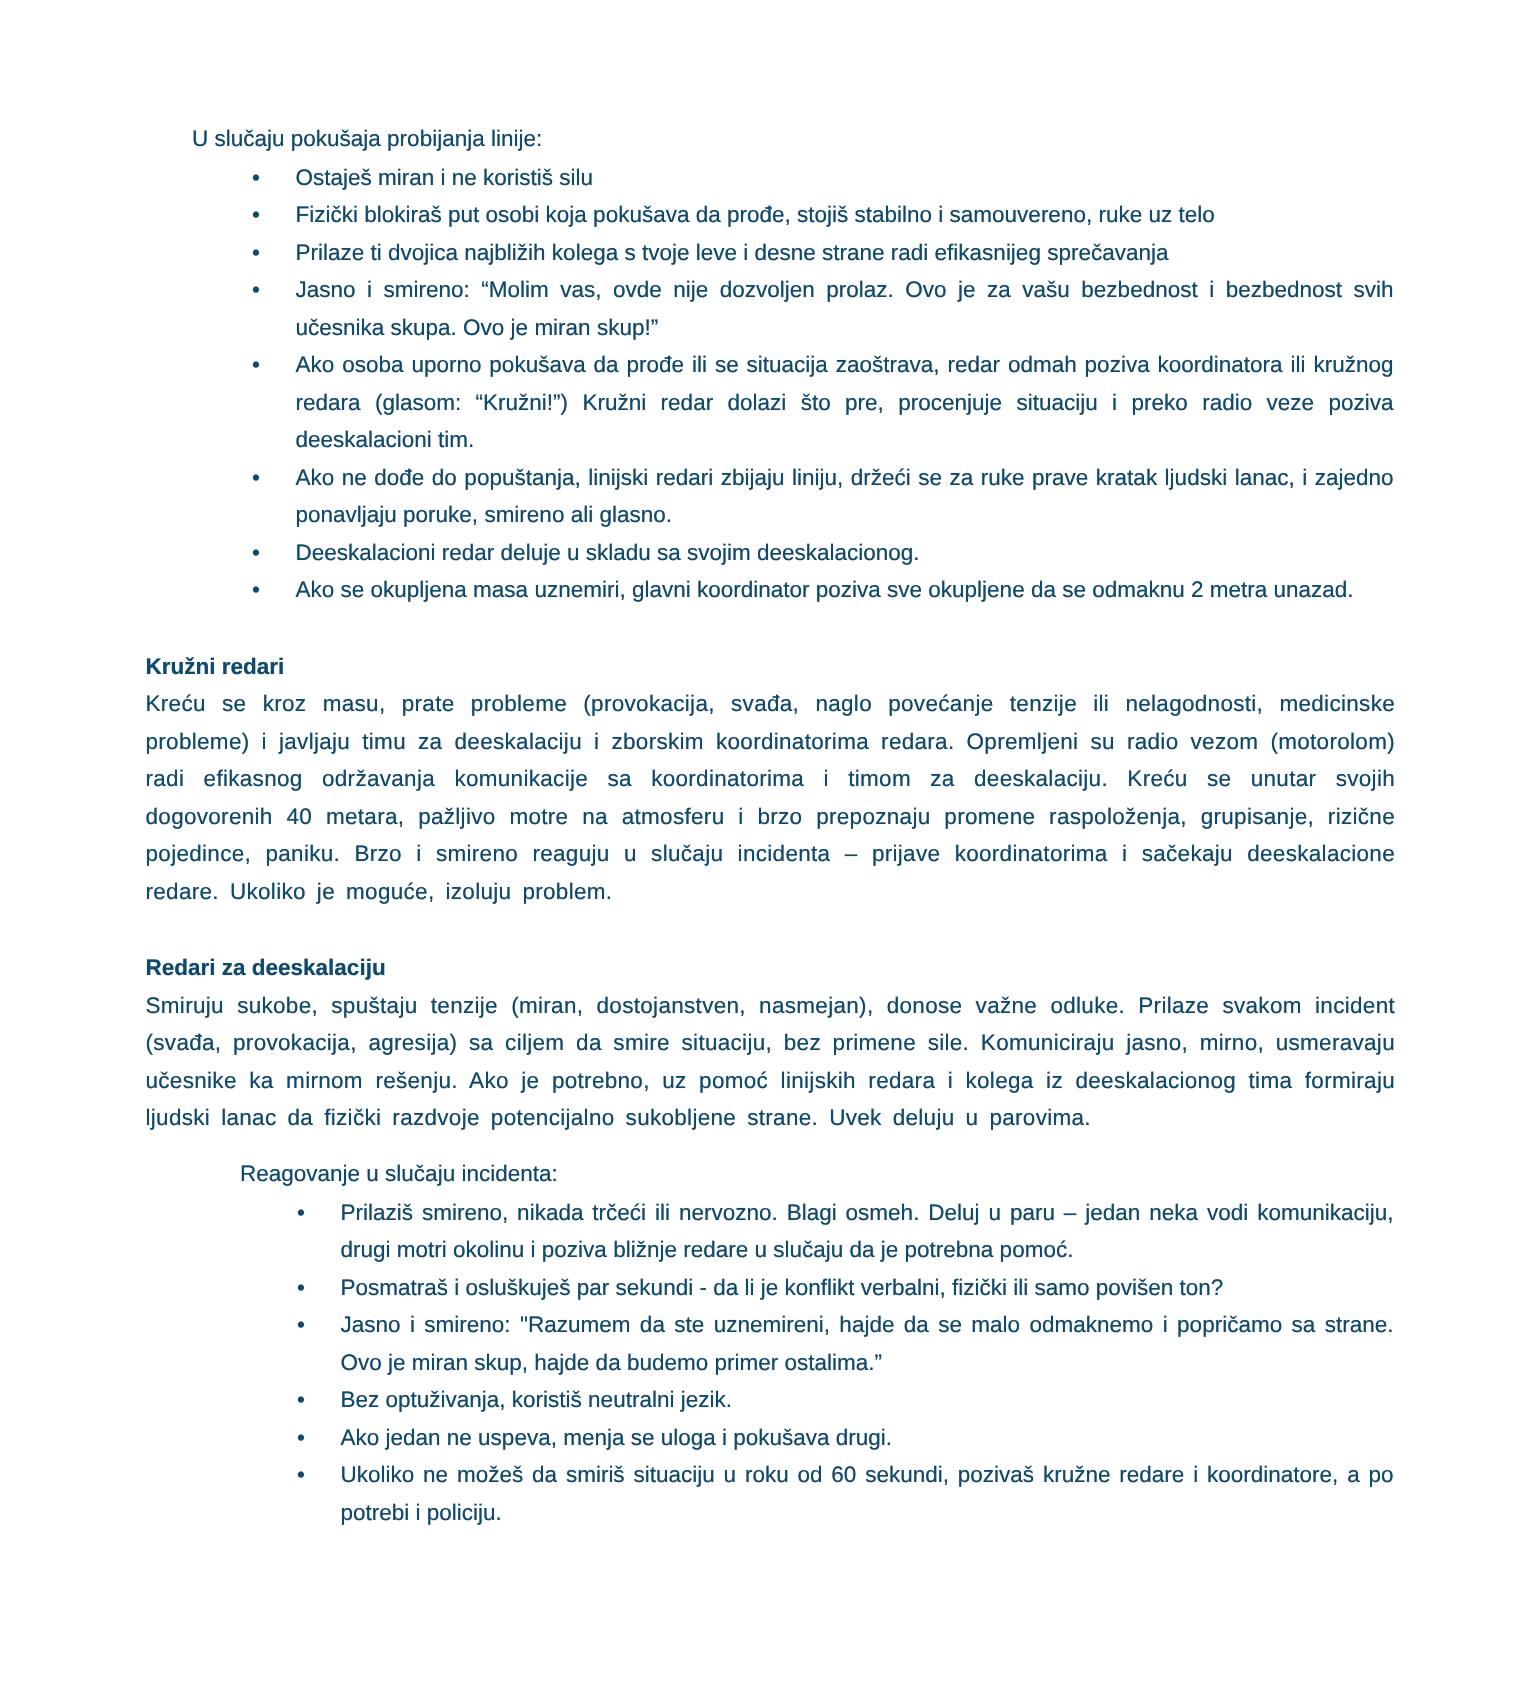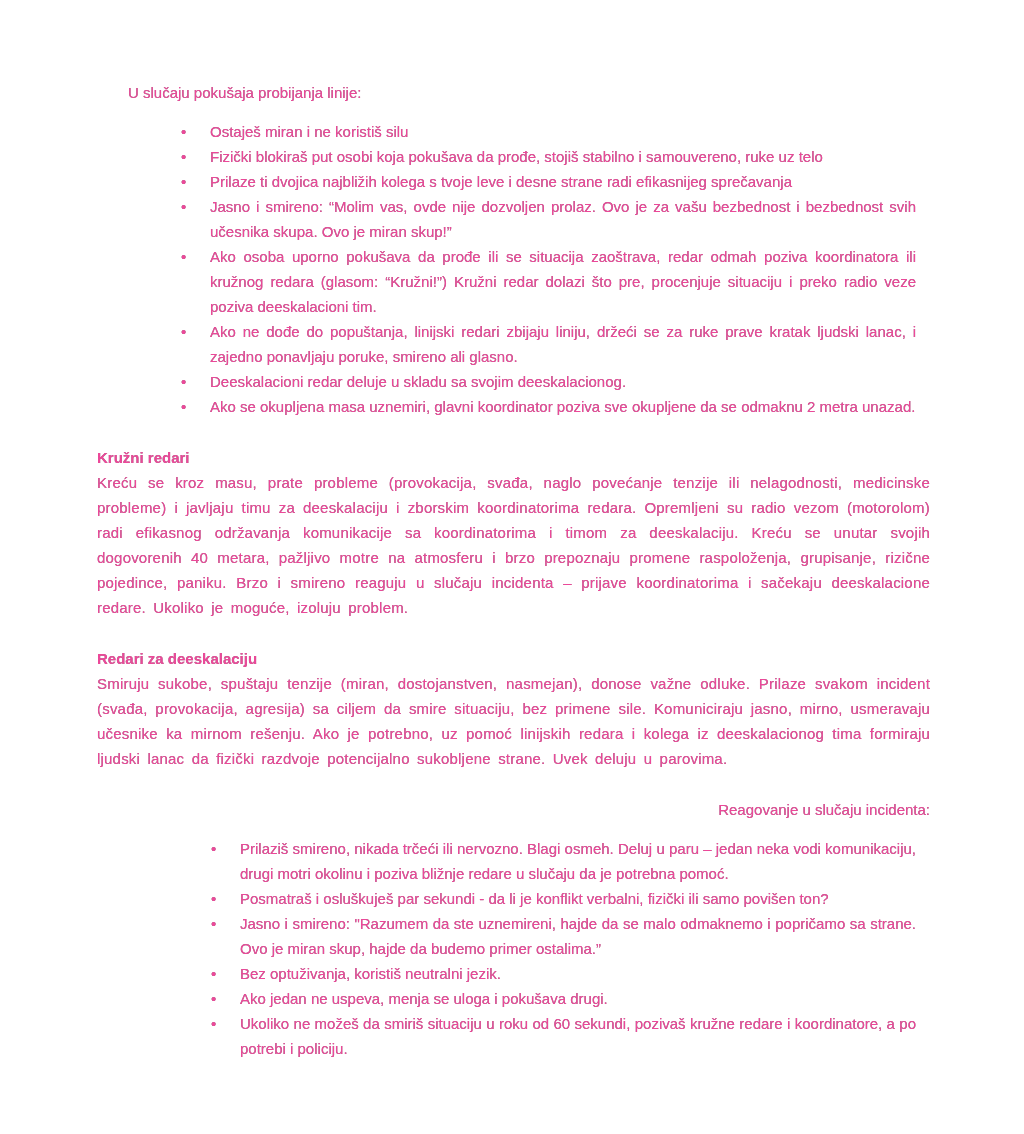--- a/index.html
+++ b/index.html
@@ -9,34 +9,34 @@
   }
   .page {
     position: relative;
     width: 1024px;
     height: 1134px;
     overflow: hidden;
     background: #ffffff;
     font-family: "Liberation Sans", "DejaVu Sans", sans-serif;
     font-size: 15px;
     line-height: 25px;
-    color: #ec4899;
+    color: #0c4a6e;
     text-shadow: 0 0 0.5px rgba(20,20,20,0.55);
     box-sizing: border-box;
     padding: 80px 94px 0 97px;
   }
   .intro {
     margin: 0;
     text-align: left;
   }
   .intro-1 { margin-left: 31px; }
-  .intro-2 { margin-left: 63px; margin-top: 26px; text-align: right; }
+  .intro-2 { margin-left: 63px; margin-top: 12px; }
   ul.bullets {
     list-style: none;
-    margin: 14px;
+    margin: 1px;
     padding: 0;
   }
   ul.bullets li {
     position: relative;
     text-align: justify;
   }
   ul.list-1 li { padding-left: 99px; }
   ul.list-1 li::before {
     content: "\2022";
     position: absolute;

